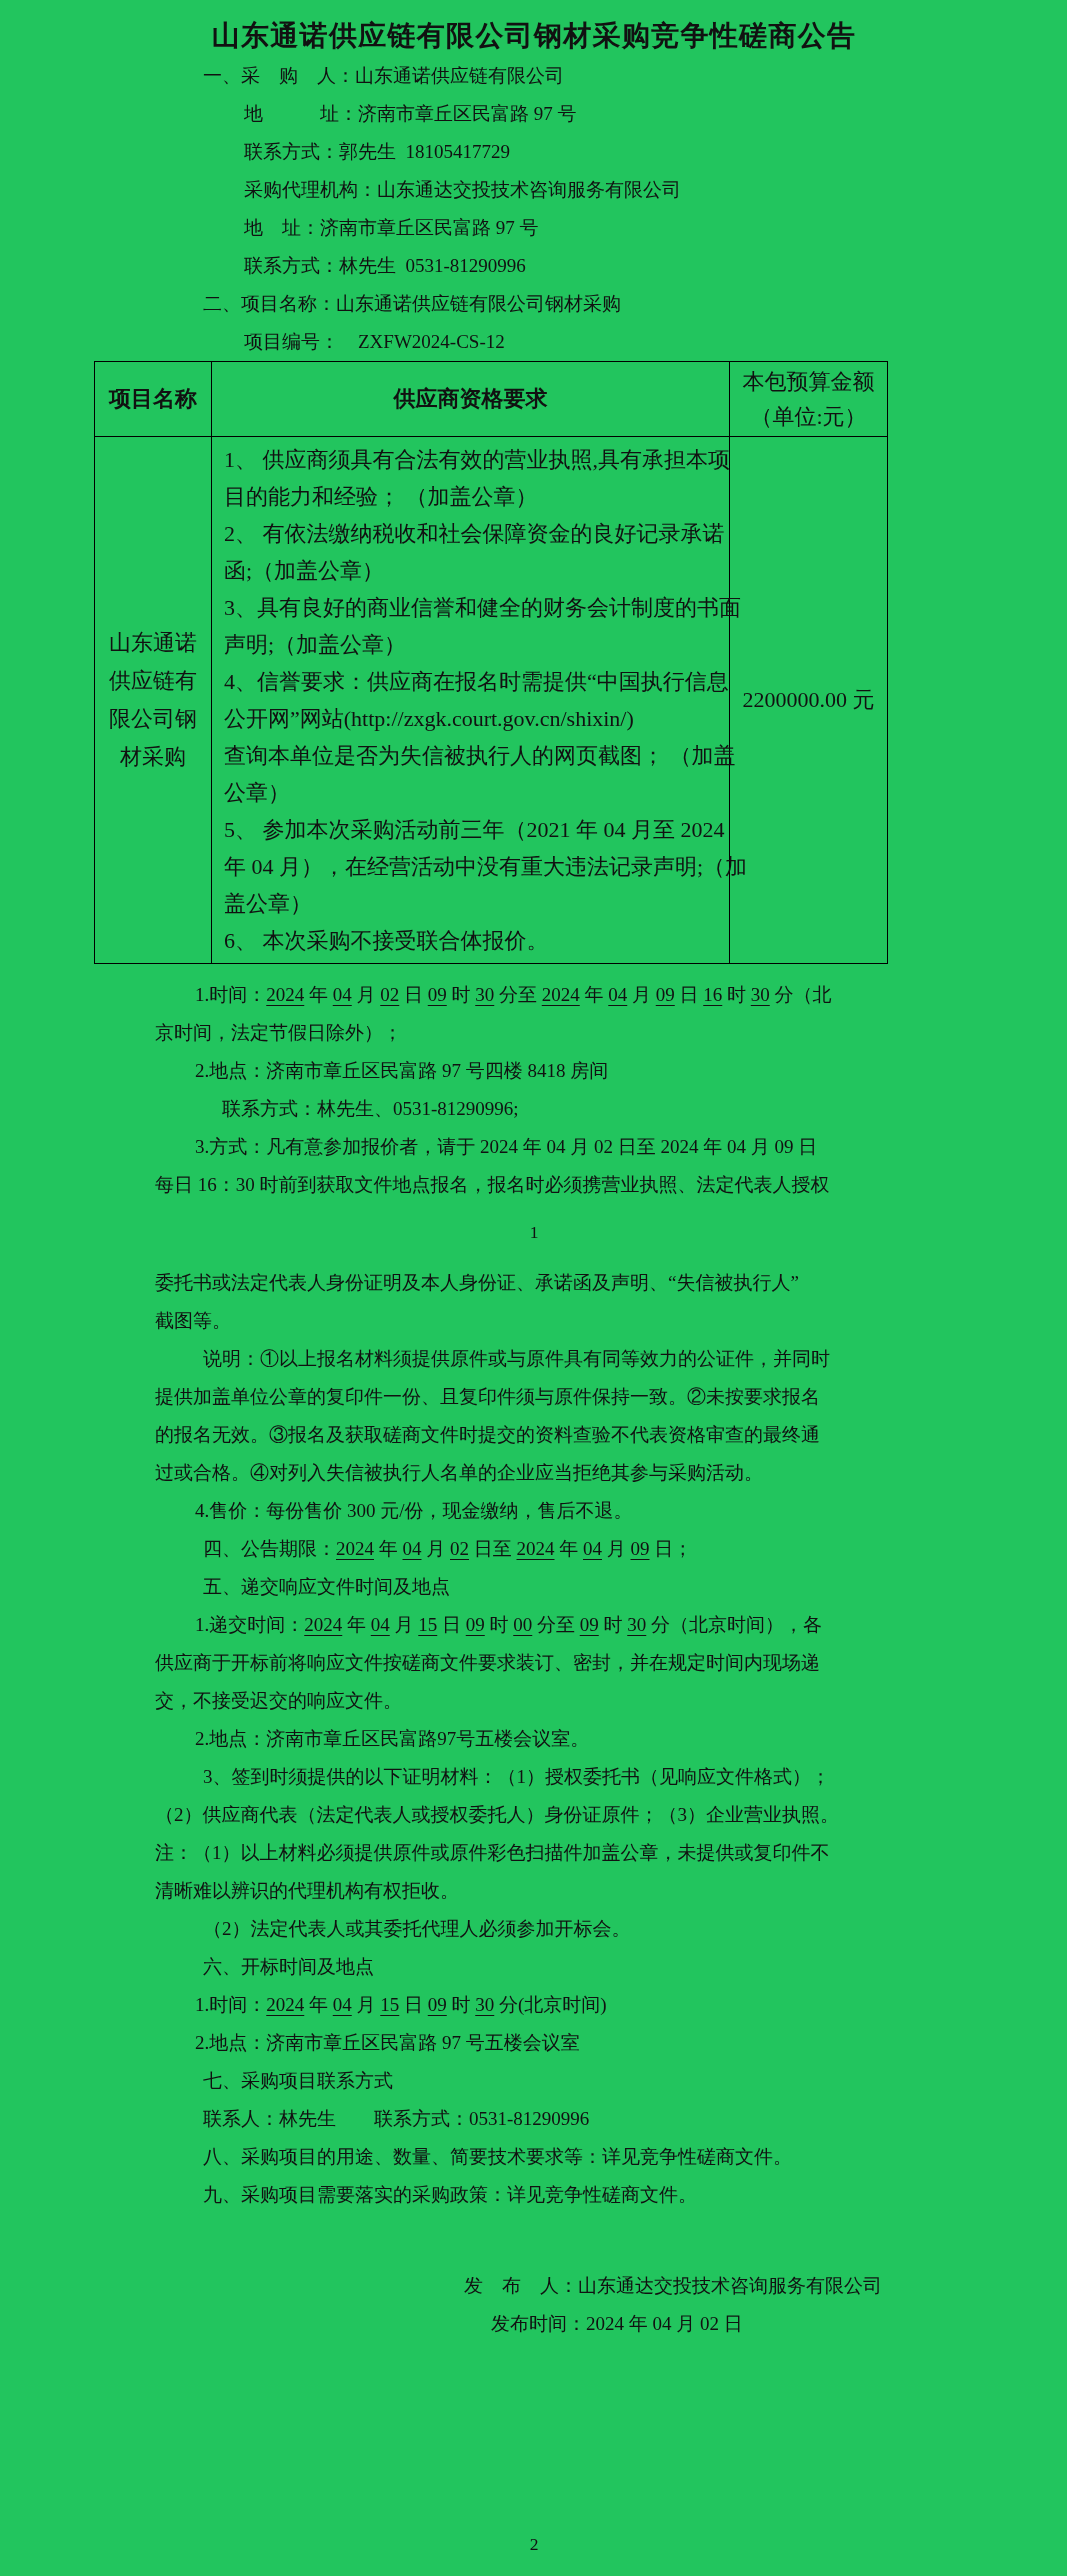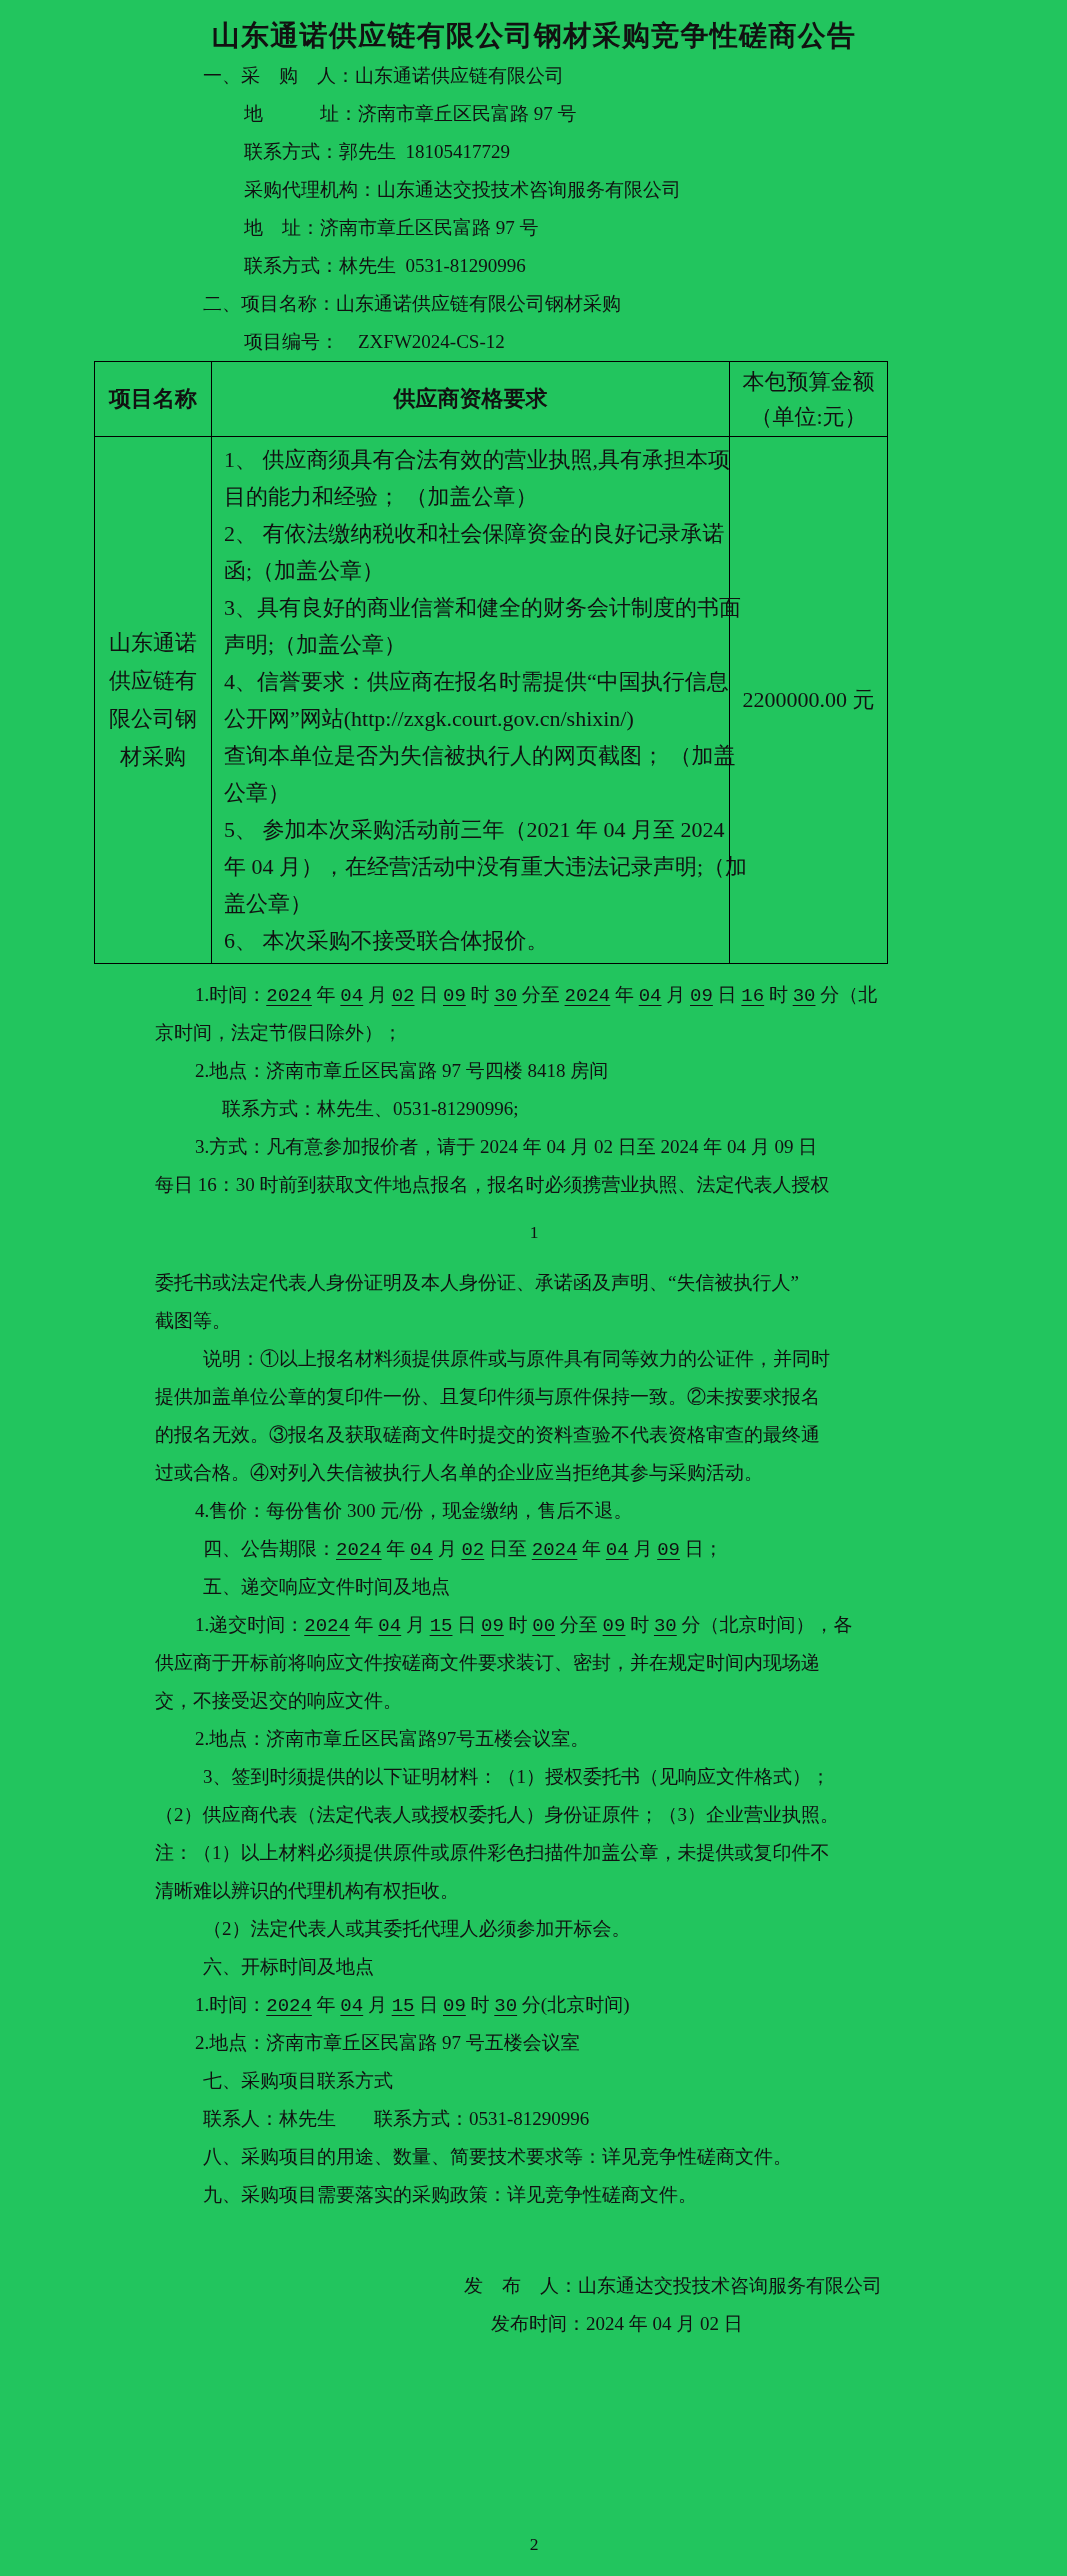--- a/index.html
+++ b/index.html
@@ -22,21 +22,21 @@
   }
   .textarea{margin-left:155px;width:758px;font-size:19px;}
   .line{height:38px;line-height:38px;white-space:pre;overflow:visible;}
   .body2 .line{height:38px;line-height:38px;}
   
   .i0{padding-left:0;}
   .i1{padding-left:40px;}
   .i2{padding-left:48px;}
   .i3{padding-left:89px;}
   .i4{padding-left:67px;}
-  .u{text-decoration:underline;text-underline-offset:4px;font-family:Liberation Mono, monospace;}
+  .u{text-decoration:underline;text-underline-offset:4px;}
   
   table.req{
     border-collapse:collapse;
     table-layout:fixed;
     margin-left:94px;
     width:784px;
     font-size:22px;
   }
   table.req td{border:1.3px solid #000;vertical-align:middle;}
   td.c-name{width:114px;text-align:center;}

